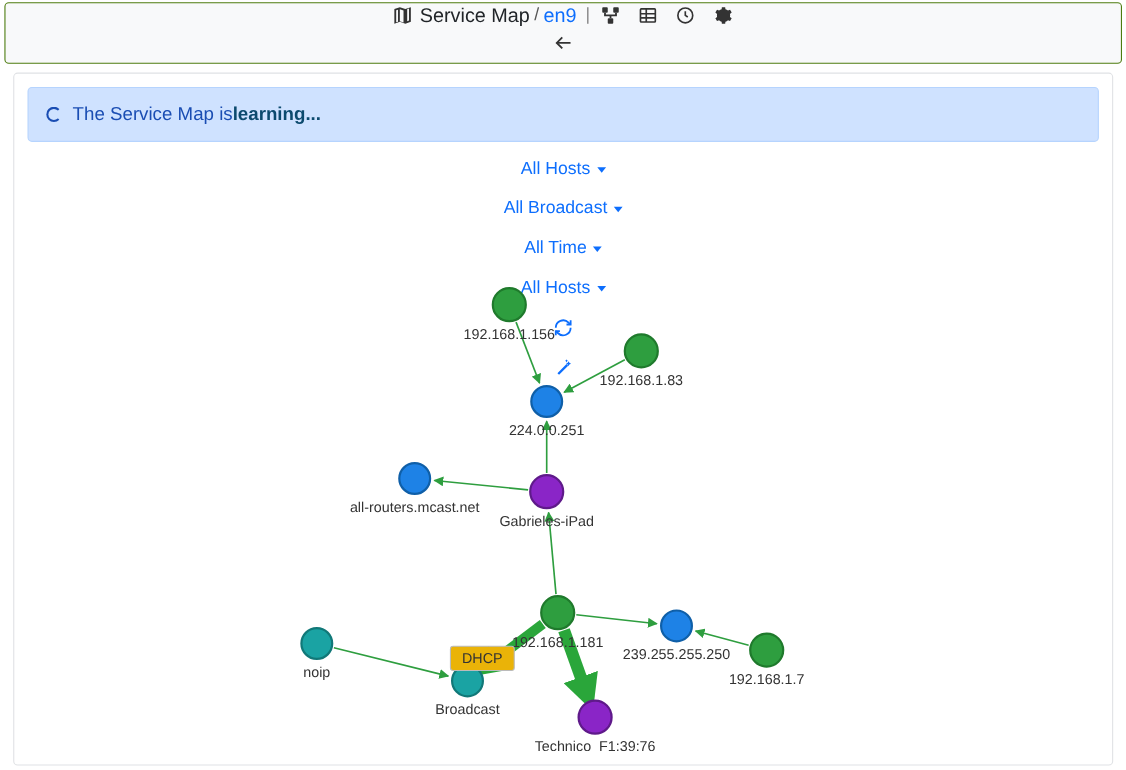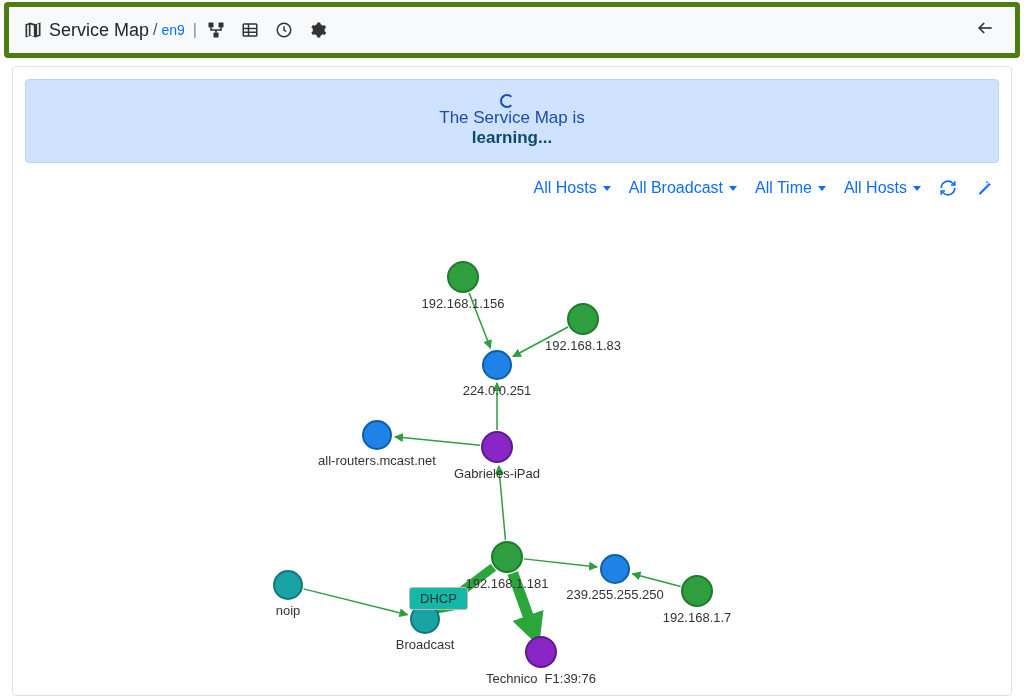--- a/index.html
+++ b/index.html
@@ -10,31 +10,32 @@
     color: #212529;
   }
   .page {
     width: 1024px;
     height: 700px;
     position: relative;
   }
   .topbar {
     height: 56px;
     background: #f8f9fa;
-    border: 5px solid #4d7c0f;
+    border: 1px solid #4d7c0f;
     border-radius: 4px;
     display: flex;
     align-items: center;
     padding: 0 14px;
     margin: 2px 4px 0 4px;
+    flex-direction: column;
   }
   .topbar-left { display: flex; align-items: center; flex: 1; }
   .title-prefix { font-size: 18px; color: #212529; }
   .title-sep { margin: 0 4px; color: #555; }
-  .title-iface { color: #0d6efd; font-size: 14px; }
+  .title-iface { color: #0d6efd; font-size: 18px; }
   .title-pipe { margin: 0 8px; color: #888; }
   .tb-icons { display: flex; align-items: center; gap: 12px; }
   .tb-icon { width: 22px; height: 22px; display: flex; align-items: center; justify-content: center; color: #333; cursor: pointer; }
   .tb-right { display: flex; align-items: center; }
   .back-arrow { font-size: 20px; color: #333; cursor: pointer; padding: 4px 6px; }
   .card {
     margin: 8px 12px 0 12px;
     border: 1px solid #e0e2e5;
     border-radius: 4px;
     padding: 12px;
@@ -44,37 +45,37 @@
   }
   .alert {
     background: #cfe2ff;
     color: #1a4db3;
     border: 1px solid #b6d4fe;
     border-radius: 4px;
     padding: 14px 16px;
     font-size: 17px;
     display: flex;
     align-items: center;
-    flex-direction: column;
   }
   .alert strong { color: #0c4a6e; }
   .spinner {
     width: 14px; height: 14px;
     border: 2px solid #1a4db3;
     border-right-color: transparent;
     border-radius: 50%;
     margin-right: 10px;
     display: inline-block;
   }
   .filters {
     display: flex;
     justify-content: flex-end;
     gap: 18px;
     padding: 16px 6px 8px 6px;
     align-items: center;
+    flex-direction: column;
   }
   .dd {
     color: #0d6efd;
     font-size: 16px;
     cursor: pointer;
     display: inline-flex;
     align-items: center;
     gap: 6px;
   }
   .caret {
@@ -92,21 +93,21 @@
   }
   svg.graph { width: 100%; height: 100%; }
   .node-label {
     font-size: 13px;
     fill: #333;
     text-anchor: middle;
     user-select: none;
   }
   .edge-tooltip {
     position: absolute;
-    background: #14b8a6;
+    background: #eab308;
     border: 1px solid #bbb;
     border-radius: 3px;
     padding: 3px 10px;
     font-size: 13px;
     color: #333;
     pointer-events: none;
   }
 </style>
 </head>
 <body>

